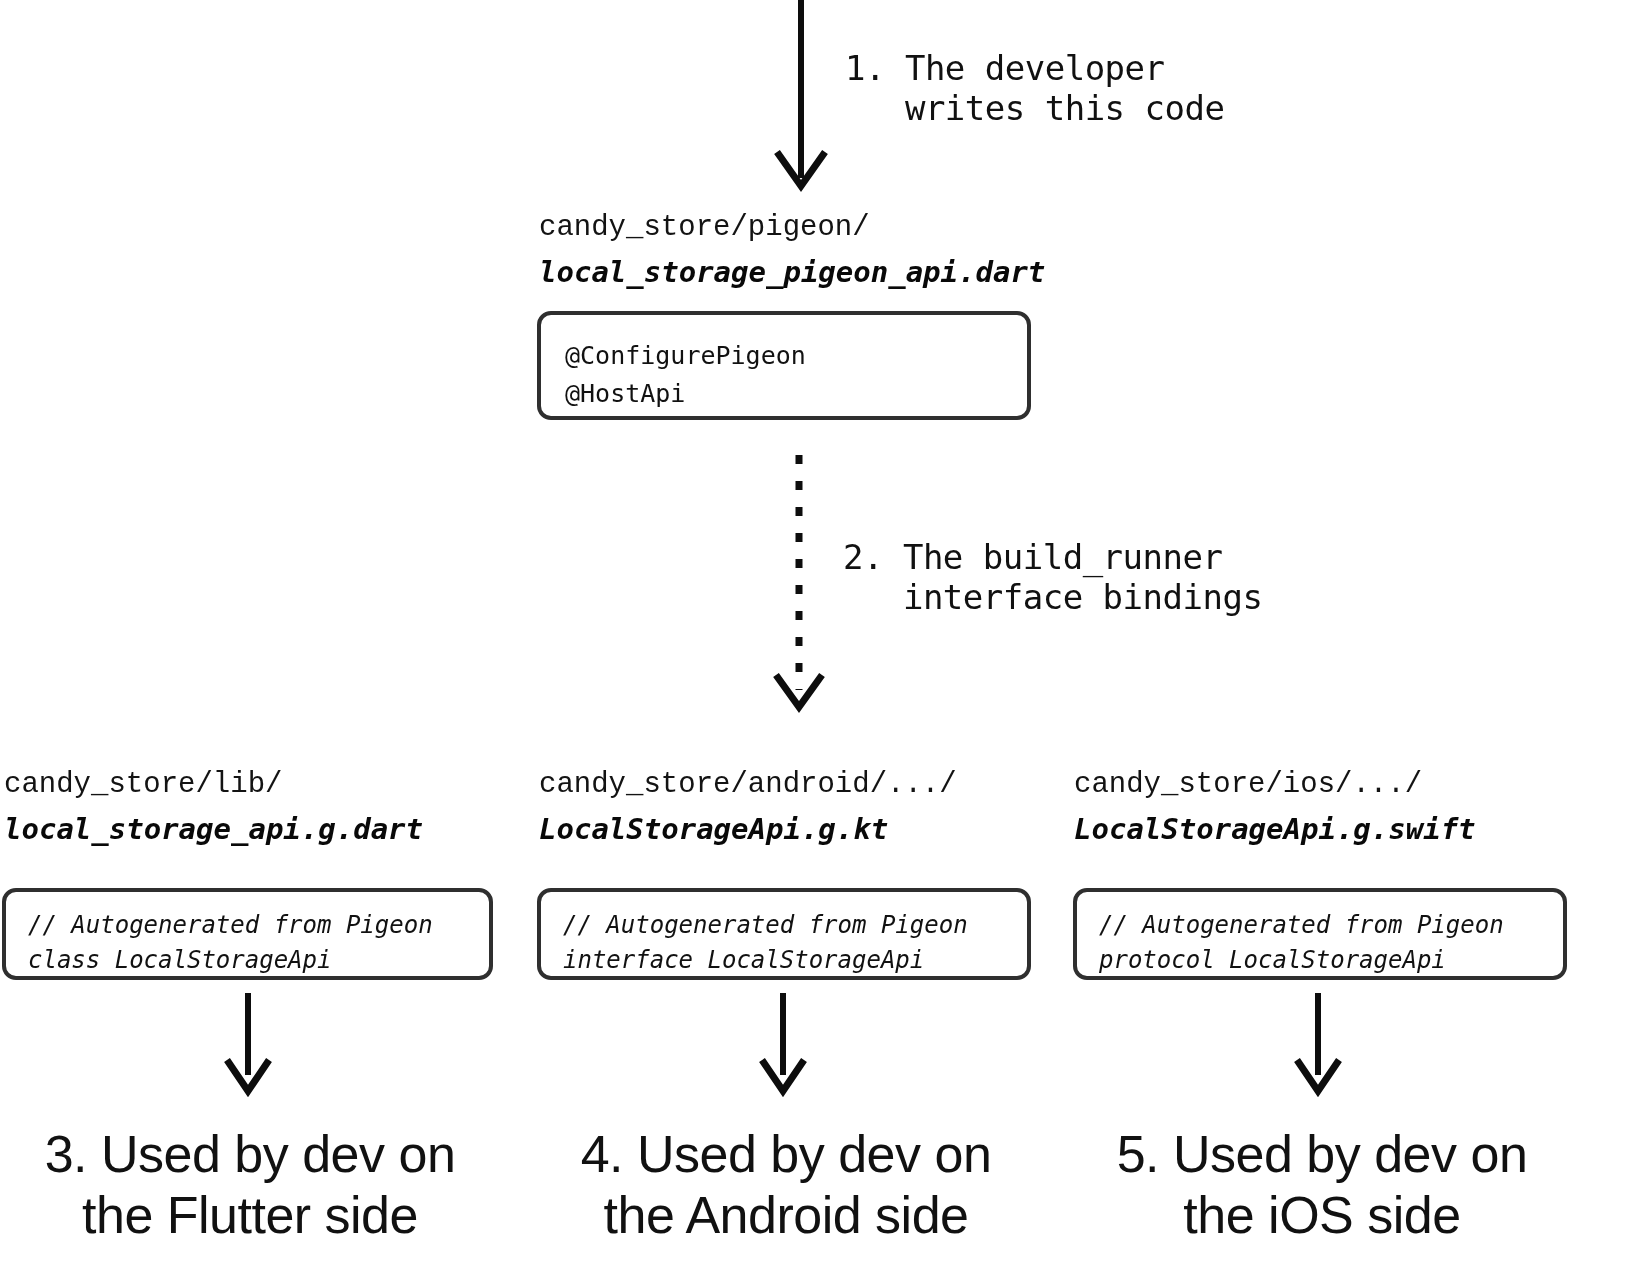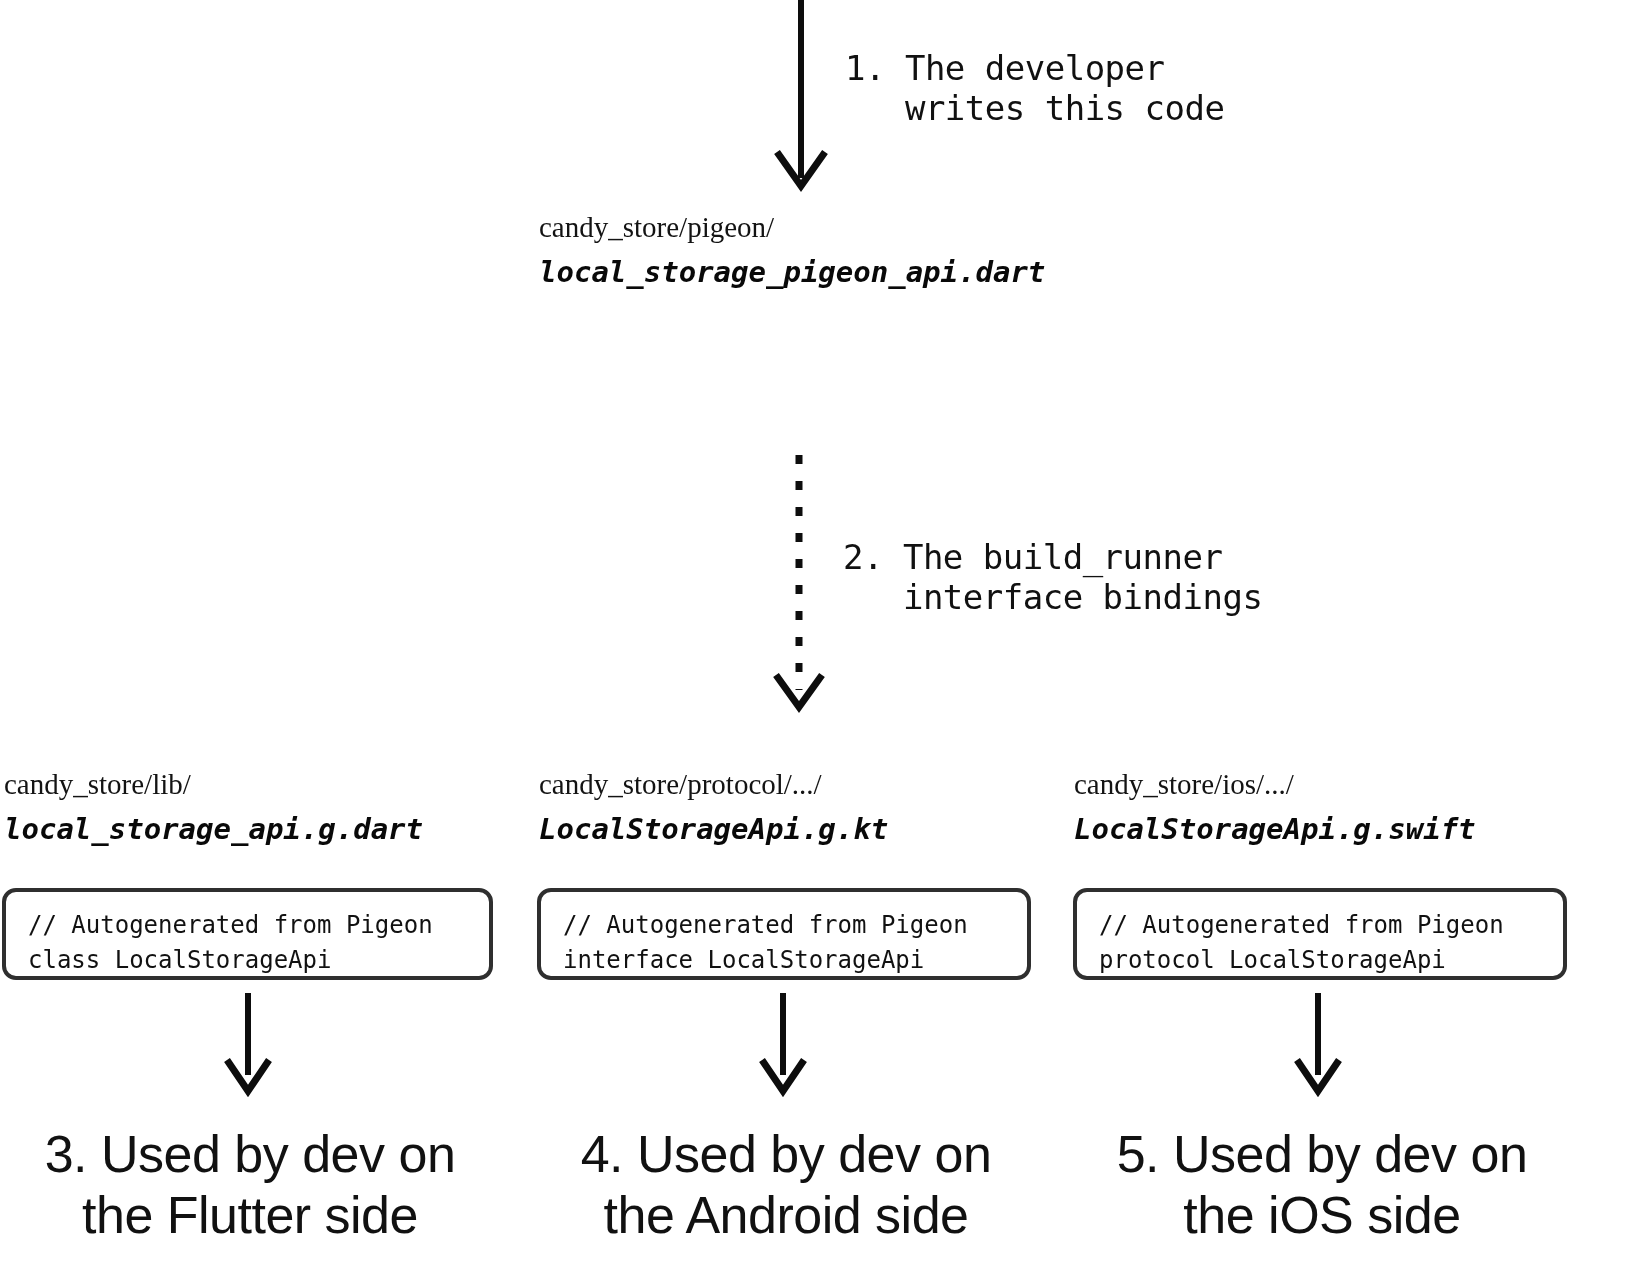--- a/index.html
+++ b/index.html
@@ -40,21 +40,21 @@
     letter-spacing: -0.5px;
     white-space: pre;
     color: #111111;
   }
 
   .step1 { left: 845px; top: 48px; }
   .step2 { left: 843px; top: 537px; }
 
   .path-label {
     position: absolute;
-    font-family: Liberation Serif, serif;
+    font-family: Liberation Mono, monospace;
     font-size: 29px;
     line-height: 1.0;
     white-space: pre;
     color: #131313;
   }
   .file-label {
     position: absolute;
     font-family: "DejaVu Sans Mono", monospace;
     font-size: 29px;
     font-weight: bold;
@@ -109,20 +109,21 @@
     height: 92px;
   }
   .box-flutter .code-line,
   .box-android .code-line,
   .box-ios .code-line {
     font-size: 24px;
     line-height: 1.46;
   }
   .box-flutter, .box-android, .box-ios {
     padding: 16px 22px 0 22px;
+    font-style: italic;
   }
 
   
   .caption {
     position: absolute;
     font-family: Liberation Sans, sans-serif;
     font-size: 52px;
     line-height: 1.18;
     letter-spacing: -0.5px;
     white-space: pre;
@@ -170,34 +171,38 @@
       <path d="M 1297 1060 L 1318 1091 L 1339 1060" fill="none" stroke="#0d0d0d" stroke-width="7" stroke-linecap="butt" stroke-linejoin="miter"></path>
     </g>
   </svg>
 
   <div class="step-text step1"><span>1. The developer</span>
 <span>   writes this code</span></div>
 
   <div class="path-label" style="left:539px; top:213px;">candy_store/pigeon/</div>
   <div class="file-label" style="left:539px; top:258px;">local_storage_pigeon_api.dart</div>
 
+  <div class="code-box box-top">
+    <div class="code-line">@ConfigurePigeon</div>
+    <div class="code-line">@HostApi</div>
+  </div>
 
   <div class="step-text step2"><span>2. The build_runner</span>
 <span>   interface bindings</span></div>
 
   <div class="path-label" style="left:4px; top:770px;">candy_store/lib/</div>
   <div class="file-label" style="left:4px; top:815px;">local_storage_api.g.dart</div>
   <div class="code-box box-flutter">
     <div class="code-line">// Autogenerated from Pigeon</div>
     <div class="code-line">class LocalStorageApi</div>
   </div>
   <div class="caption cap-flutter"><span>3. Used by dev on</span>
 <span>the Flutter side</span></div>
 
-  <div class="path-label" style="left:539px; top:770px;">candy_store/protocol/.../</div>
+  <div class="path-label" style="left:539px; top:770px;">candy_store/android/.../</div>
   <div class="file-label" style="left:539px; top:815px;">LocalStorageApi.g.kt</div>
   <div class="code-box box-android">
     <div class="code-line">// Autogenerated from Pigeon</div>
     <div class="code-line">interface LocalStorageApi</div>
   </div>
   <div class="caption cap-android"><span>4. Used by dev on</span>
 <span>the Android side</span></div>
 
   <div class="path-label" style="left:1074px; top:770px;">candy_store/ios/.../</div>
   <div class="file-label" style="left:1074px; top:815px;">LocalStorageApi.g.swift</div>

